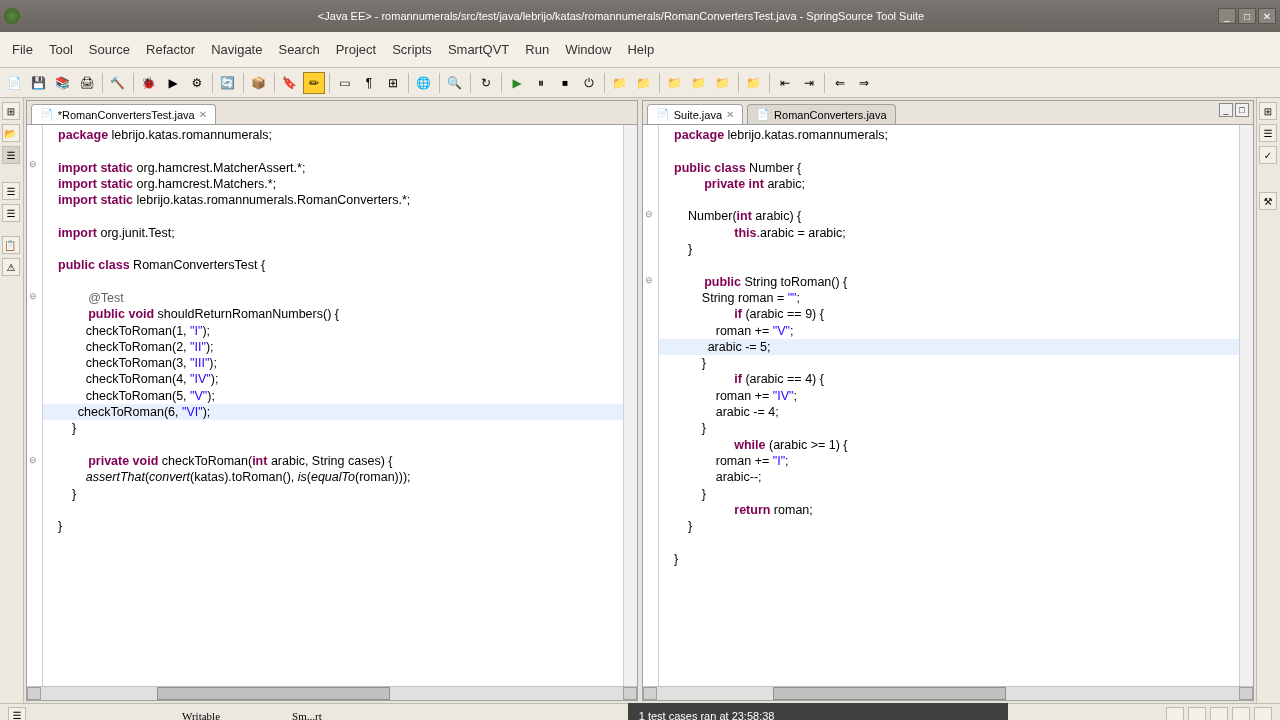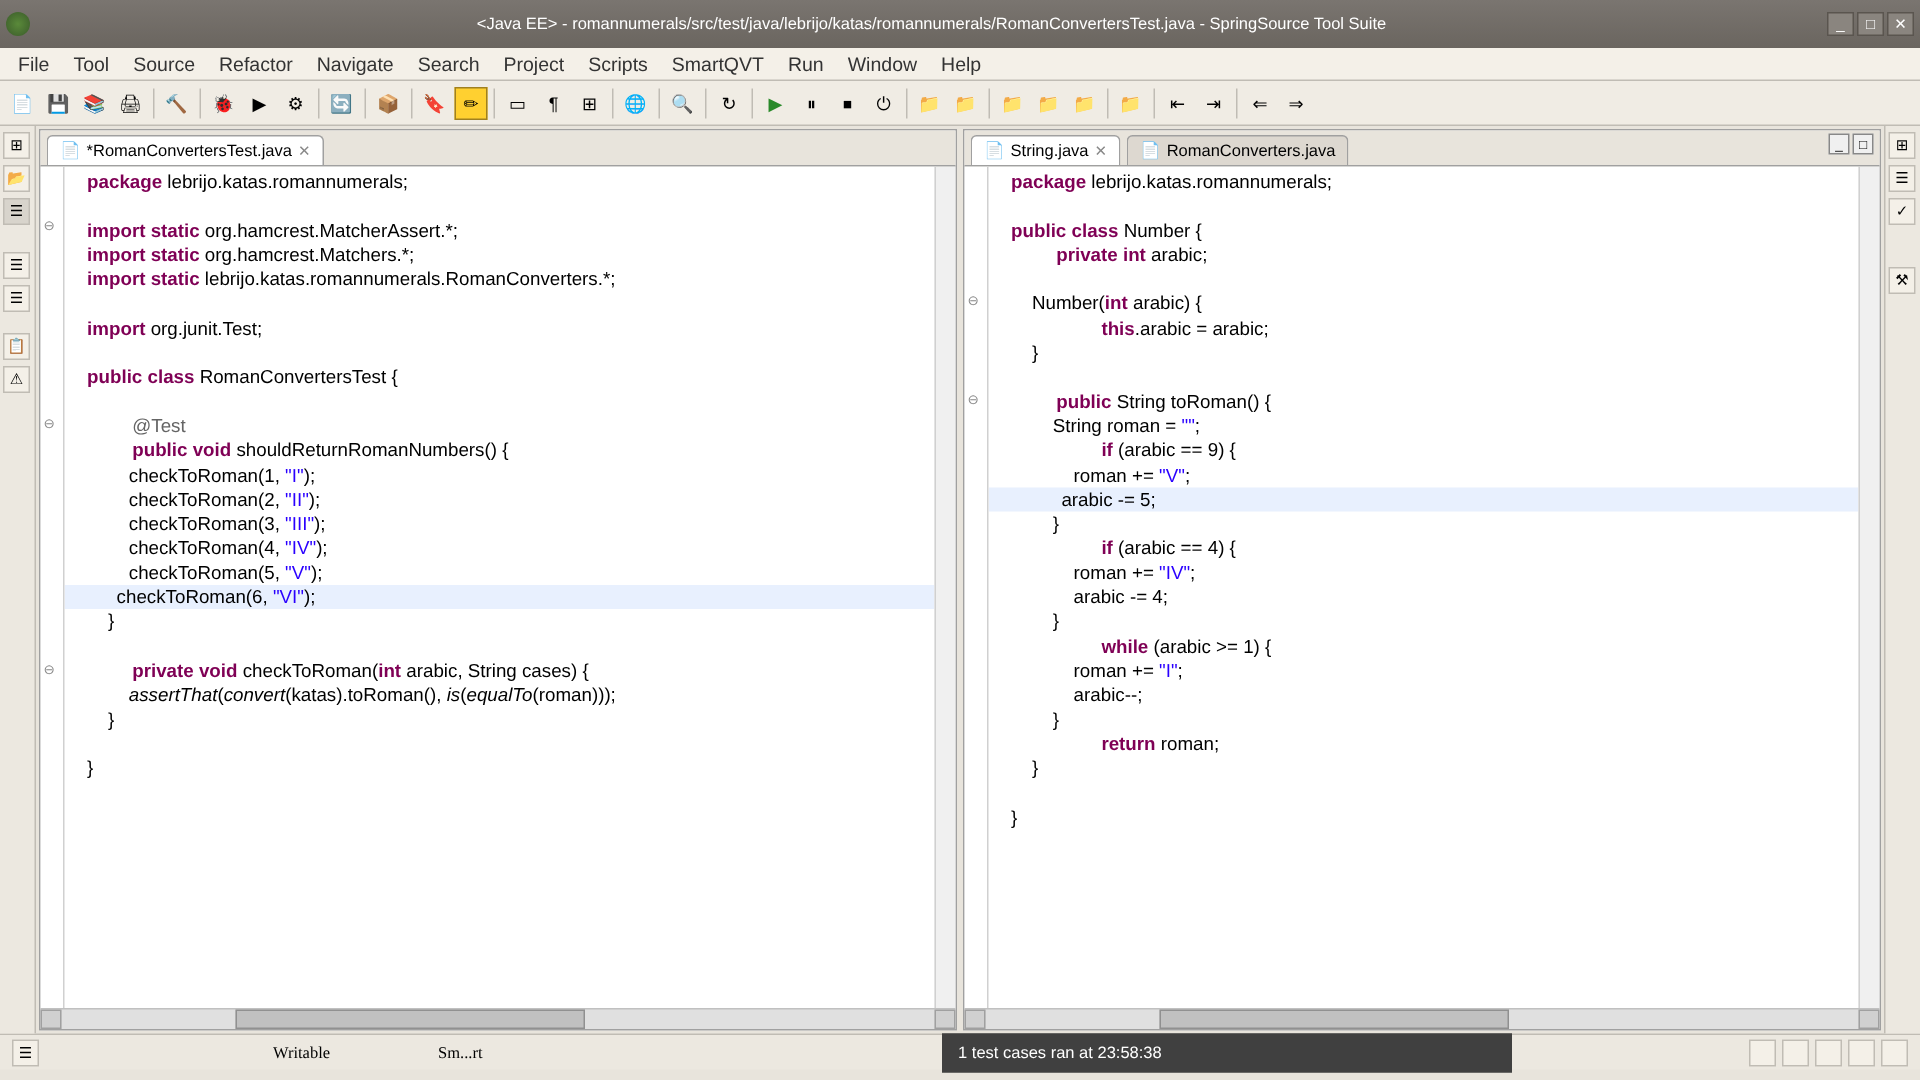--- a/index.html
+++ b/index.html
@@ -4,21 +4,21 @@
 <style>
 * { margin: 0; padding: 0; box-sizing: border-box; font-family: sans-serif; }
 body { background: #e8e4dc; width: 1280px; height: 720px; overflow: hidden; font-size: 12px; }
 
 .titlebar { height: 24px; background: linear-gradient(#7a7570, #6a655f); display: flex; align-items: center; padding: 16px 4px; color: #fff; font-size: 11px; }
 .titlebar-icon { width: 16px; height: 16px; background: radial-gradient(circle, #5a8a3a, #3a5a2a); border-radius: 50%; margin-right: 4px; }
 .titlebar-title { flex: 1; text-align: center; }
 .titlebar-btns { display: flex; gap: 2px; }
 .titlebar-btn { width: 18px; height: 16px; background: #8a857f; border: 1px solid #5a554f; display: flex; align-items: center; justify-content: center; font-size: 10px; }
 
-.menubar { height: 22px; background: #f4f0e8; display: flex; align-items: center; padding: 0 4px; border-bottom: 1px solid #c0bcb4; }
+.menubar { height: 36px; background: #f4f0e8; display: flex; align-items: center; padding: 0 4px; border-bottom: 1px solid #c0bcb4; }
 .menu-item { padding: 2px 8px; font-size: 13px; color: #333; cursor: pointer; }
 
 .toolbar { height: 30px; background: #f0ece4; display: flex; align-items: center; padding: 0 4px; border-bottom: 1px solid #c0bcb4; gap: 2px; }
 .tb-btn { width: 22px; height: 22px; border: 1px solid transparent; display: flex; align-items: center; justify-content: center; font-size: 12px; cursor: pointer; }
 .tb-sep { width: 1px; height: 20px; background: #c0bcb4; margin: 0 2px; }
 
 .main { display: flex; height: 605px; }
 .left-vbar { width: 24px; background: #ece8e0; border-right: 1px solid #c0bcb4; display: flex; flex-direction: column; gap: 4px; padding: 4px 2px; }
 .right-vbar { width: 24px; background: #ece8e0; border-left: 1px solid #c0bcb4; display: flex; flex-direction: column; gap: 4px; padding: 4px 2px; }
 .vbar-btn { width: 18px; height: 18px; border: 1px solid #c0bcb4; background: #f4f0e8; display: flex; align-items: center; justify-content: center; font-size: 10px; }
@@ -194,21 +194,21 @@
             <div class="hscroll-thumb"></div>
           </div>
         <div class="hscroll-btn"></div>
       </div>
     </div>
 
     <div class="editor-pane">
       <div class="editor-tabs" style="position:relative">
         <div class="editor-tab">
           <span>📄</span>
-          <span>String.java</span>
+          <span>Suite.java</span>
           <span class="tab-close">✕</span>
         </div>
         <div class="editor-tab inactive">
           <span>📄</span>
           <span>RomanConverters.java</span>
         </div>
         <div class="mini-icons">
           <div class="mini-icon">_</div>
           <div class="mini-icon">□</div>
         </div>

